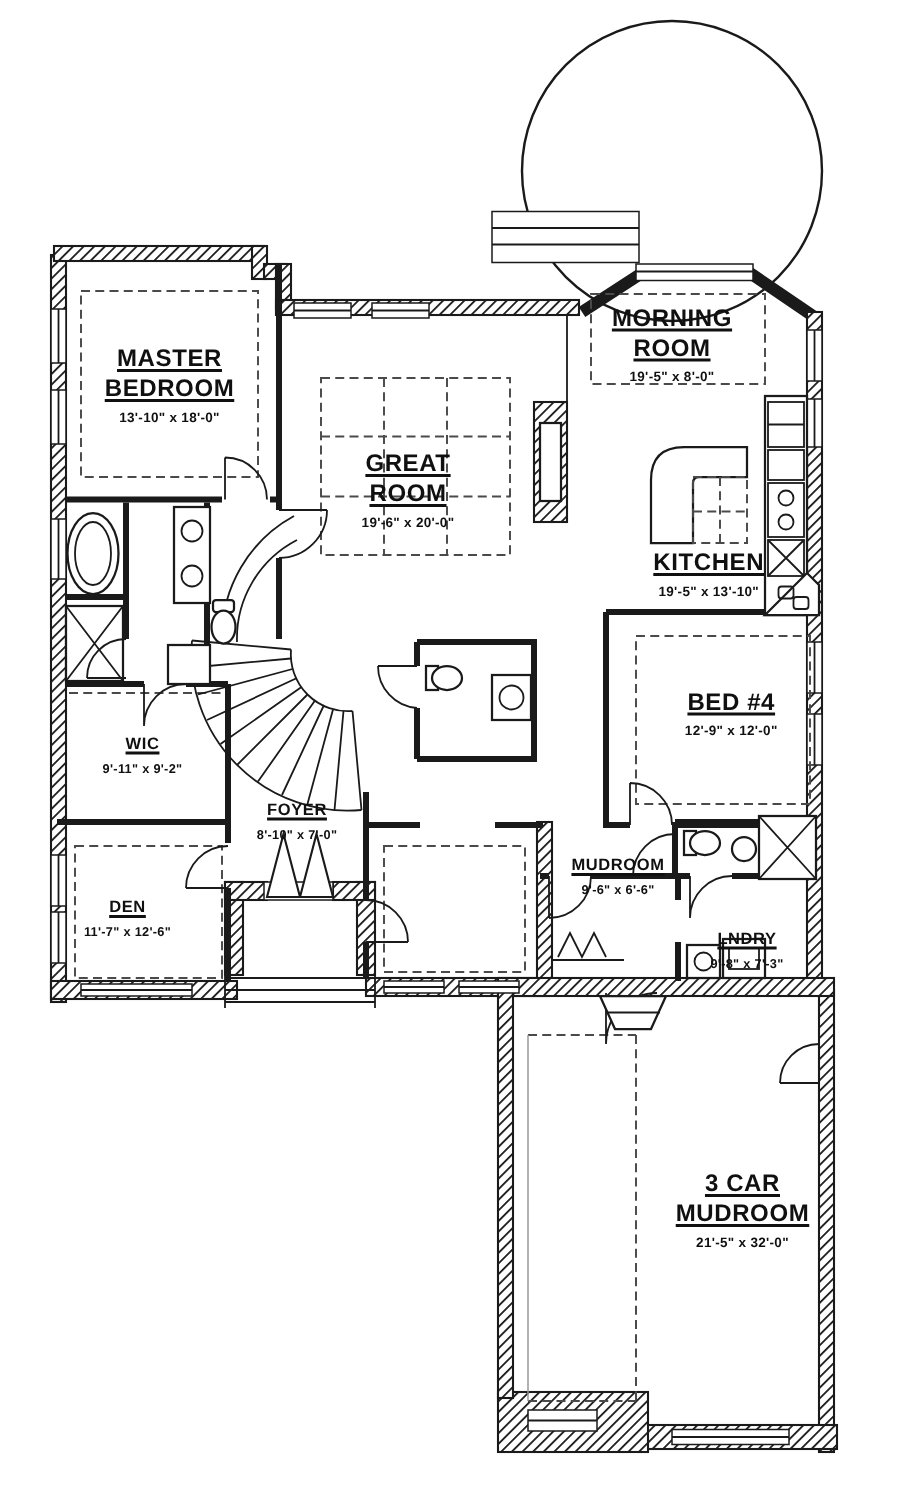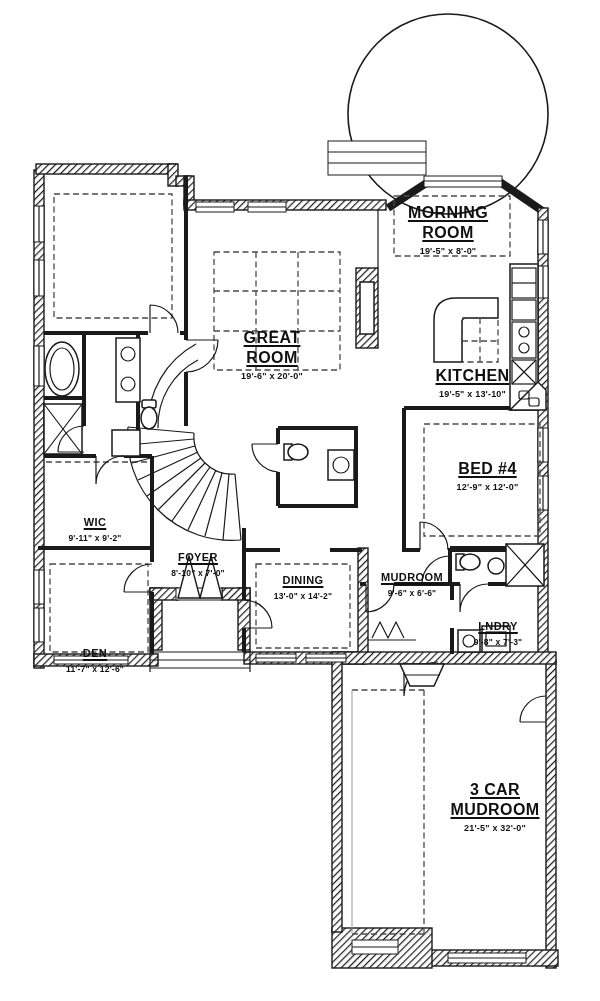--- a/index.html
+++ b/index.html
@@ -7,28 +7,28 @@
         font-family:"Liberation Sans",sans-serif;}
   .plan svg{position:absolute;left:0;top:0;}
   .room-label{position:absolute;text-align:center;color:#101010;font-weight:bold;z-index:5;}
   .rn{display:block;text-decoration:underline;text-decoration-thickness:1.6px;text-underline-offset:2px;
       font-size:16px;letter-spacing:.4px;line-height:1.25;}
   .rd{display:block;font-size:9px;margin-top:3px;letter-spacing:.2px;}
   .sm .rn{font-size:11px;}
   .sm .rd{font-size:8.5px;}
   .room-label span:empty{display:none;}
   .p-master{left:48px;top:230px;width:130px;}
-  .p-great{left:217px;top:300px;width:110px;margin-top:28px;}
+  .p-great{left:217px;top:300px;width:110px;}
   .p-morning{left:390px;top:203px;width:116px;}
   .p-kitchen{left:415px;top:366px;width:115px;}
   .p-bed2{left:430px;top:459px;width:115px;}
-  .p-wic{left:45px;top:516px;width:100px;}
-  .p-foyer{left:146px;top:551px;width:104px;}
+  .p-wic{left:45px;top:490px;width:100px;}
+  .p-foyer{left:146px;top:534px;width:104px;}
   .p-dining{left:252px;top:574px;width:102px;}
-  .p-den{left:47px;top:599px;width:96px;margin-top:48px;}
+  .p-den{left:37px;top:599px;width:96px;}
   .p-mudroom{left:355px;top:571px;width:114px;}
   .p-lndry{left:446px;top:620px;width:104px;}
   .p-garage{left:437px;top:780px;width:116px;text-align:center;}
   
   .xw{fill:url(#hatch);stroke:#1a1a1a;stroke-width:1.4;}
   .xl{stroke:#1a1a1a;stroke-width:8;fill:none;}
   .iw{stroke:#1a1a1a;stroke-width:4;fill:none;}
   .tw{stroke:#1a1a1a;stroke-width:1.5;fill:#ffffff;}
   .tl{stroke:#1a1a1a;stroke-width:1.2;fill:none;}
   .win{fill:#ffffff;stroke:#1a1a1a;stroke-width:1;}
@@ -244,20 +244,25 @@
     <polygon points="200,598 211,556 222,598" fill="#ffffff" stroke="#1a1a1a" stroke-width="1.4"></polygon>
     <path class="tl" d="M150,652 H250 M150,660 H250 M150,668 H250 M150,650 V672 M250,650 V672"></path>
   </g>
 
   <g>
     <polygon class="tw" points="400,664 444,664 434,686 410,686"></polygon>
     <line class="tl" x1="404" y1="675" x2="440" y2="675"></line>
   </g>
 </svg>
 
+<div class="room-label p-master">
+  <span class="rn">MASTER</span>
+  <span class="rn">BEDROOM</span>
+  <span class="rd">13'-10" x 18'-0"</span>
+</div>
 <div class="room-label p-great">
   <span class="rn">GREAT</span>
   <span class="rn">ROOM</span>
   <span class="rd">19'-6" x 20'-0"</span>
 </div>
 <div class="room-label p-morning">
   <span class="rn">MORNING</span>
   <span class="rn">ROOM</span>
   <span class="rd">19'-5" x 8'-0"</span>
 </div>
@@ -270,24 +275,20 @@
   <span class="rd">12'-9" x 12'-0"</span>
 </div>
 <div class="room-label p-wic sm">
   <span class="rn">WIC</span>
   <span class="rd">9'-11" x 9'-2"</span>
 </div>
 <div class="room-label p-foyer sm">
   <span class="rn">FOYER</span>
   <span class="rd">8'-10" x 7'-0"</span>
 </div>
-<div class="room-label p-dining sm">
-  <span class="rn">DINING</span>
-  <span class="rd">13'-0" x 14'-2"</span>
-</div>
 <div class="room-label p-den sm">
   <span class="rn">DEN</span>
   <span class="rd">11'-7" x 12'-6"</span>
 </div>
 <div class="room-label p-mudroom sm">
   <span class="rn">MUDROOM</span>
   <span class="rd">9'-6" x 6'-6"</span>
 </div>
 <div class="room-label p-lndry sm">
   <span class="rn">LNDRY</span>

